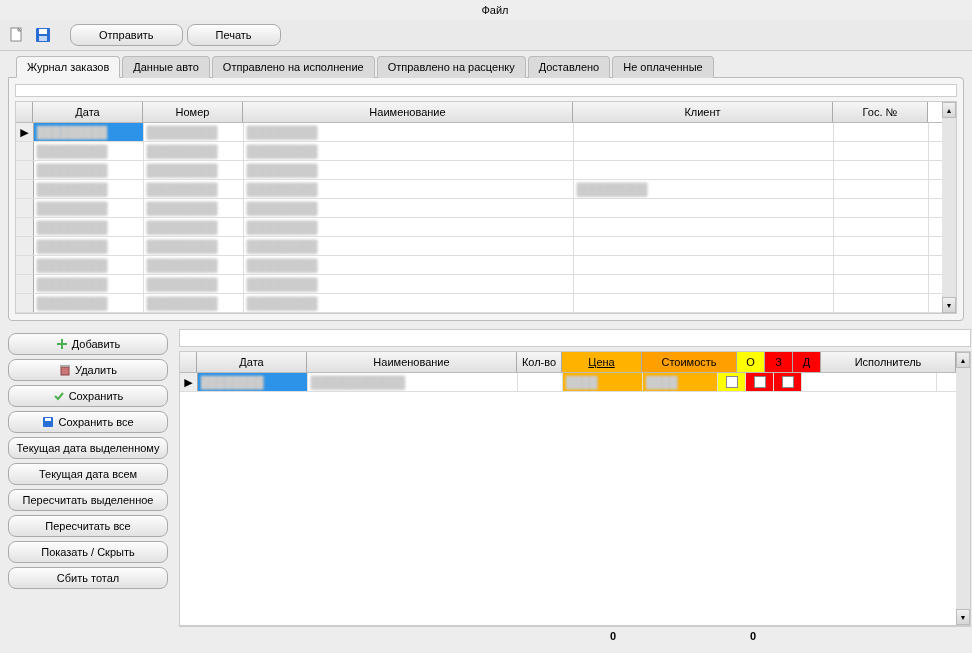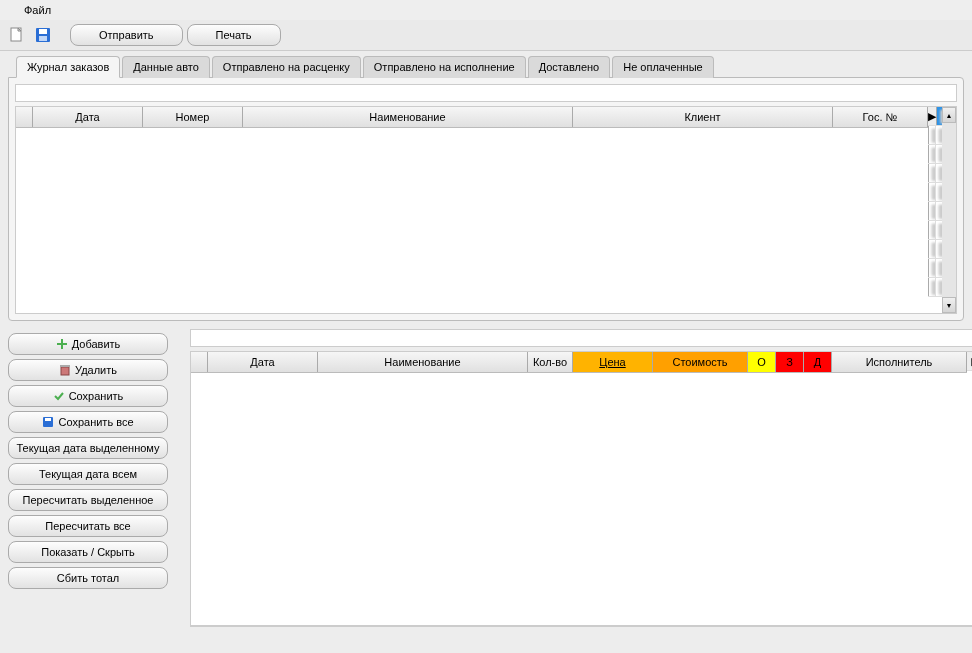--- a/index.html
+++ b/index.html
@@ -50,20 +50,21 @@
   font-size: 8px;
   color: #666;
   cursor: pointer;
 }
 .menu-bar {
   height: 20px;
   display: flex;
   align-items: center;
   padding-left: 18px;
   background: #EEE;
+  justify-content: center;
 }
 .menu-item {
   padding: 2px 6px;
   cursor: pointer;
 }
 .toolbar {
   height: 26px;
   padding: 2px 6px;
   display: flex;
   align-items: center;
@@ -149,20 +150,21 @@
 }
 .grid-container {
   flex: 1;
   display: flex;
   background: #FFF;
   border: 1px solid #CCC;
 }
 .grid {
   flex: 1;
   display: flex;
+  flex-direction: column;
   overflow: hidden;
 }
 .grid-header {
   display: flex;
   height: 20px;
   border-bottom: 1px solid #BBB;
 }
 .grid-header .col-h, .grid-header .row-indicator-h {
   border-right: 1px solid #AAA;
   background: linear-gradient(to bottom, #F6F6F6, #E0E0E0);
@@ -223,21 +225,21 @@
   align-items: center;
   justify-content: center;
   font-size: 7px;
   cursor: pointer;
 }
 .scroll-track { flex: 1; }
 .lower-section {
   margin-top: 8px;
   flex: 1;
   display: flex;
-  gap: 22px;
+  gap: 11px;
 }
 .sidebar {
   display: flex;
   flex-direction: column;
   gap: 4px;
   padding-top: 4px;
 }
 .detail-panel {
   flex: 1;
   display: flex;
@@ -304,22 +306,22 @@
     <div style="width:8px"></div>
     <button class="push-btn">Отправить</button>
     <button class="push-btn">Печать</button>
   </div>
 
   <div class="content">
 
     <div class="tabs-row">
       <div class="tab active">Журнал заказов</div>
       <div class="tab">Данные авто</div>
+      <div class="tab">Отправлено на исполнение</div>
       <div class="tab">Отправлено на расценку</div>
-      <div class="tab">Отправлено на исполнение</div>
       <div class="tab">Доставлено</div>
       <div class="tab">Не оплаченные</div>
     </div>
 
     <div class="grid-panel">
       <div class="filter-row"></div>
       <div class="grid-container">
         <div class="grid">
           <div class="grid-header">
             <div class="row-indicator-h"></div>

